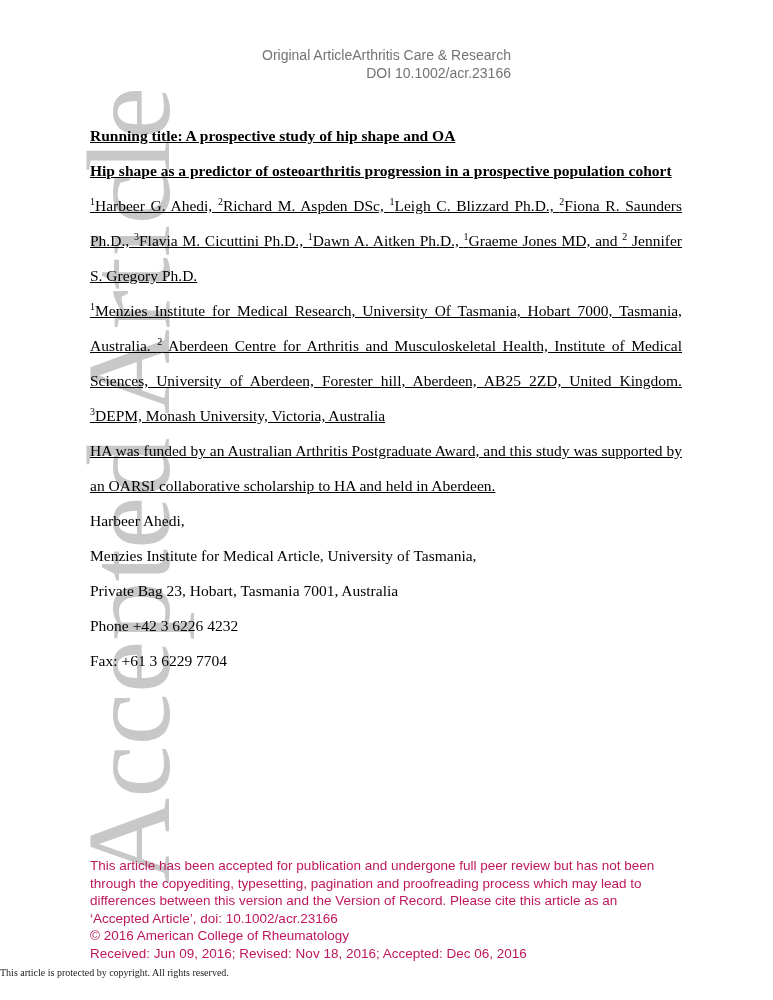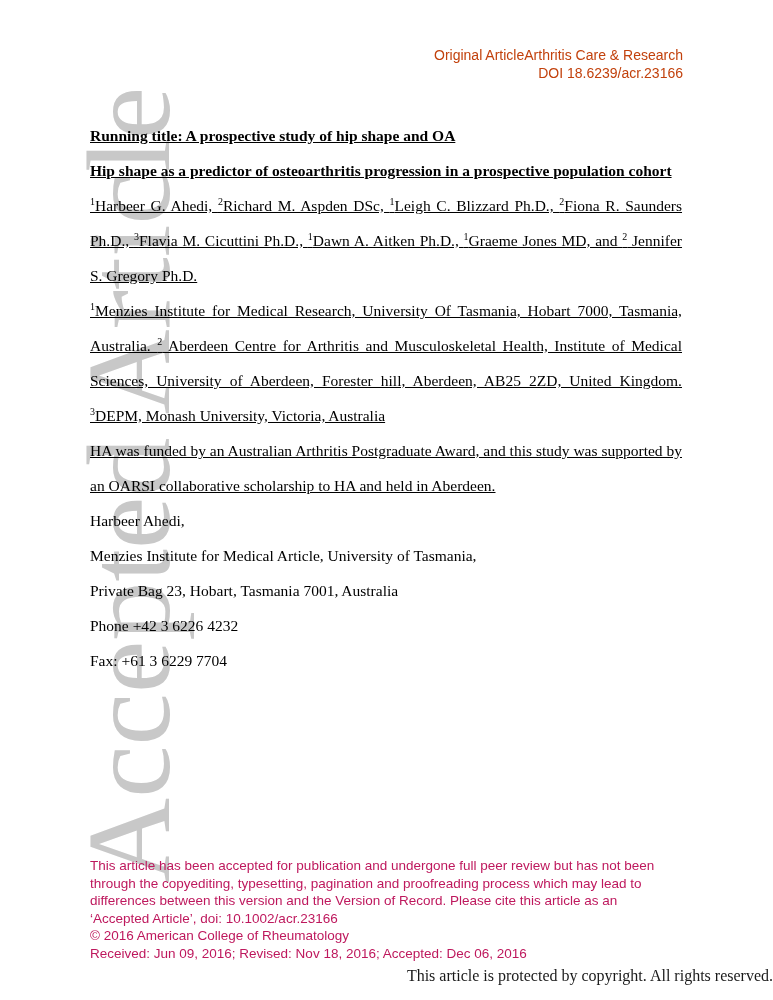--- a/index.html
+++ b/index.html
@@ -25,26 +25,26 @@
     white-space: nowrap;
     z-index: 1;
     user-select: none;
   }
   .header {
     position: absolute;
     left: 90px;
     right: 90px;
     top: 46px;
     display: flex;
-    justify-content: flex-end;
+    justify-content: center;
     align-items: flex-start;
     font-family: "Liberation Sans", sans-serif;
     font-size: 14px;
     line-height: 18px;
-    color: #c2410c;
+    color: #737373;
     z-index: 2;
   }
   .journal-info { text-align: right; }
   .content {
     position: absolute;
     left: 90px;
     top: 118px;
     width: 592px;
     font-family: "Liberation Serif", "DejaVu Serif", serif;
     font-size: 15.5px;
@@ -73,39 +73,39 @@
     line-height: 17.5px;
     color: #be185d;
     white-space: nowrap;
     z-index: 2;
   }
   .bottom-note {
     position: absolute;
     left: 0;
     right: 0;
     top: 967px;
-    text-align: right;
+    text-align: left;
     font-family: "Liberation Serif", "DejaVu Serif", serif;
-    font-size: 16px;
+    font-size: 10px;
     color: #1a1a1a;
     z-index: 2;
   }
 </style>
 </head>
 <body>
 
 <div class="page">
 
   <div class="watermark" style="color: rgb(200, 200, 200);">Accepted Article</div>
 
   <div class="header">
     <span>Original Article</span>
     <div class="journal-info">
       <div>Arthritis Care &amp; Research</div>
-      <div>DOI 18.6239/acr.23166</div>
+      <div>DOI 10.1002/acr.23166</div>
     </div>
   </div>
 
   <div class="content">
     <p class="bold">Running title: A prospective study of hip shape and OA</p>
     <p class="bold">Hip shape as a predictor of osteoarthritis progression in a prospective population cohort</p>
 
     <p class="justify gap"><sup>1</sup>Harbeer G. Ahedi, <sup>2</sup>Richard M. Aspden DSc, <sup>1</sup>Leigh C. Blizzard Ph.D., <sup>2</sup>Fiona R. Saunders Ph.D., <sup>3</sup>Flavia M. Cicuttini Ph.D., <sup>1</sup>Dawn A. Aitken Ph.D., <sup>1</sup>Graeme Jones MD, and <sup>2</sup> Jennifer S. Gregory Ph.D.</p>
 
     <p class="justify gap"><sup>1</sup>Menzies Institute for Medical Research, University Of Tasmania, Hobart 7000, Tasmania, Australia. <sup>2</sup> Aberdeen Centre for Arthritis and Musculoskeletal Health, Institute of Medical Sciences, University of Aberdeen, Forester hill, Aberdeen, AB25 2ZD, United Kingdom. <sup>3</sup>DEPM, Monash University, Victoria, Australia</p>

